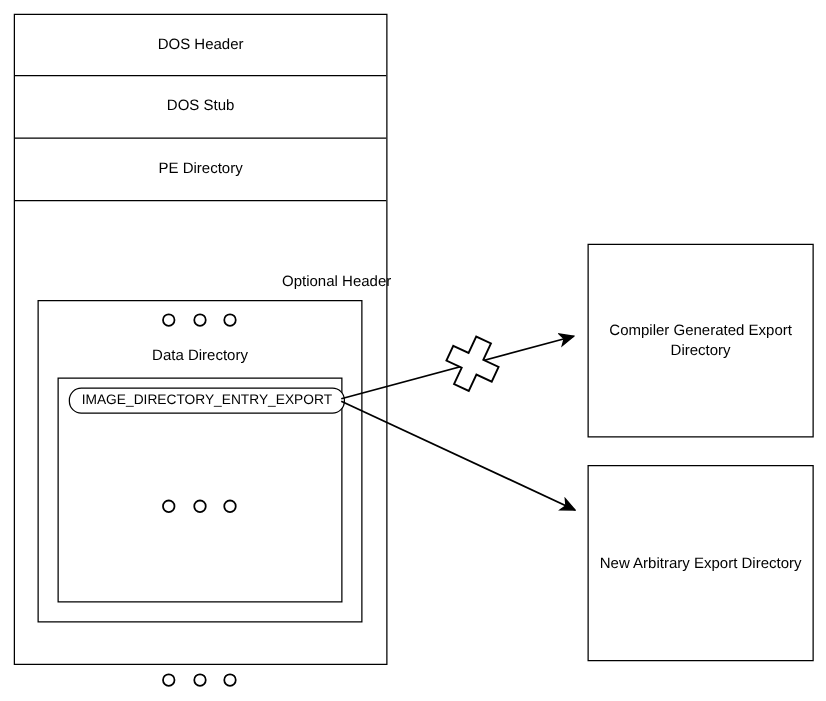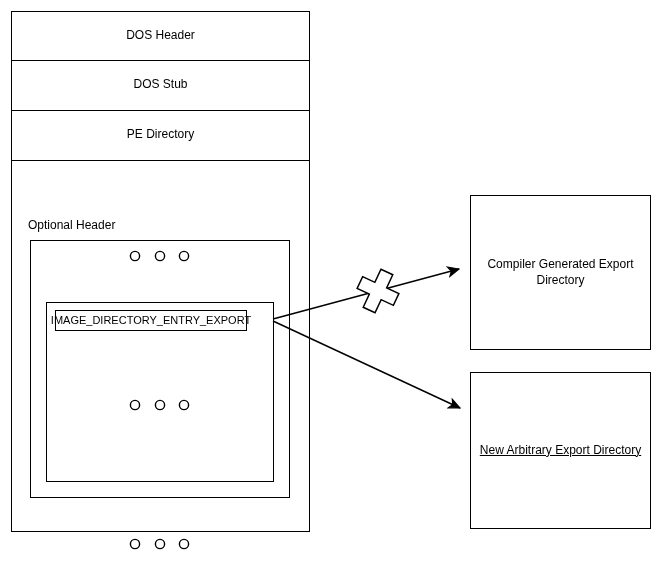--- a/index.html
+++ b/index.html
@@ -29,27 +29,27 @@
     justify-content: center;
   }
   .lbl {
     font-size: 12px;
     line-height: 1.3;
     text-align: center;
     white-space: nowrap;
   }
   .optional-label {
     position: absolute;
-    left: 16px;
+    left: 4px;
     width: 100%;
     top: 199px;
     height: 30px;
     display: flex;
     align-items: center;
-    justify-content: flex-start;
+    justify-content: flex-end;
   }
   .dd-label {
     position: absolute;
     left: 30px;
     top: 277px;
     width: 260px;
     text-align: center;
   }
   .export-box {
     display: flex;
@@ -91,32 +91,33 @@
     </div>
 
 
     <div class="optional-label">
       <span class="lbl">Optional Header</span>
     </div>
   </div>
 
   <div class="box" style="left:30px; top:240px; width:260px; height:258px;"></div>
 
+  <span class="lbl dd-label">Data Directory</span>
 
   <div class="box" style="left:46px; top:302px; width:228px; height:180px;"></div>
 
-  <div class="box export-box" style="left:55px; top:310px; width:192px; height:21px;">
+  <div class="box export-box" style="left:55px; top:310px; width:221px; height:21px;border-radius:10px;">
     <span class="lbl">IMAGE_DIRECTORY_ENTRY_EXPORT</span>
   </div>
 
   <div class="box target-box" style="left:470px; top:195px; width:181px; height:155px;">
     <span class="lbl">Compiler Generated Export Directory</span>
   </div>
 
-  <div class="box target-box" style="left:470px; top:372px; width:181px; height:157px;text-decoration:underline;">
+  <div class="box target-box" style="left:470px; top:372px; width:181px; height:157px;">
     <span class="lbl oneline">New Arbitrary Export Directory</span>
   </div>
 
   <svg class="overlay" width="661" height="561" viewBox="0 0 661 561">
     <defs>
       <marker id="arrowhead" viewBox="0 0 12 12" markerWidth="13" markerHeight="13" refX="11" refY="6" orient="auto" markerUnits="userSpaceOnUse">
         <path d="M1,1.5 L11,6 L1,10.5 L3.6,6 Z" fill="#000000" stroke="#000000" stroke-width="1"></path>
       </marker>
     </defs>
 

